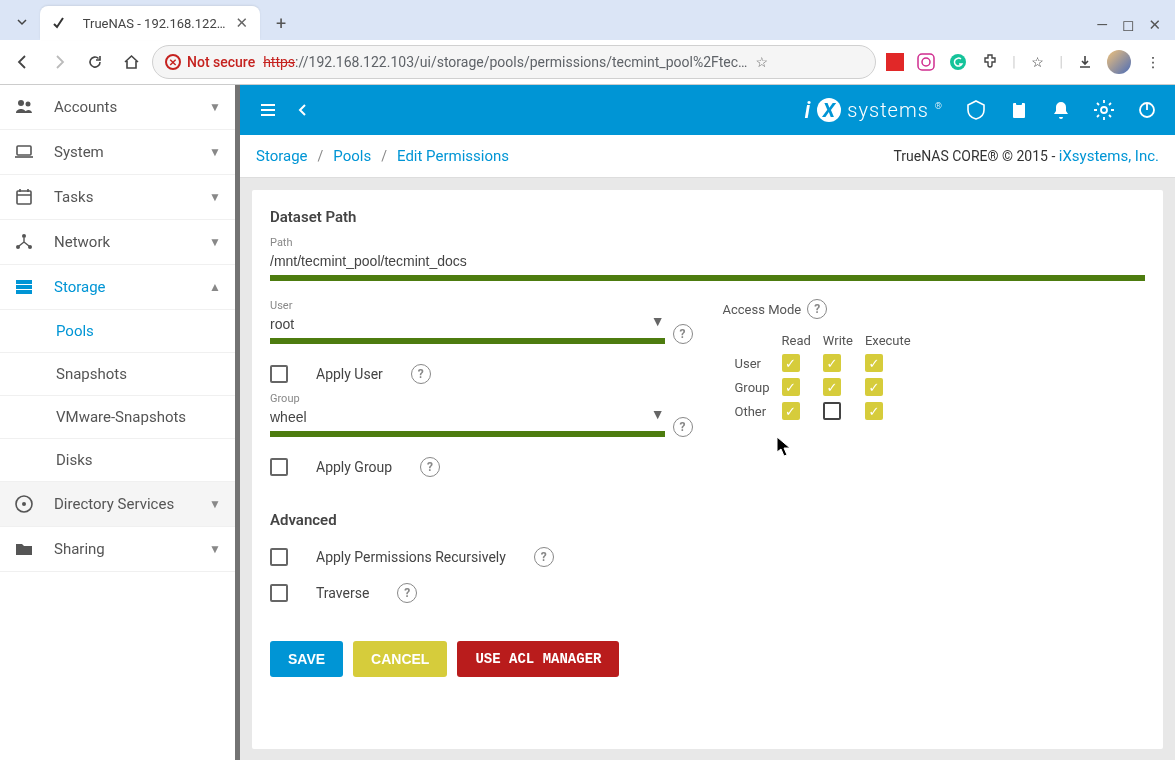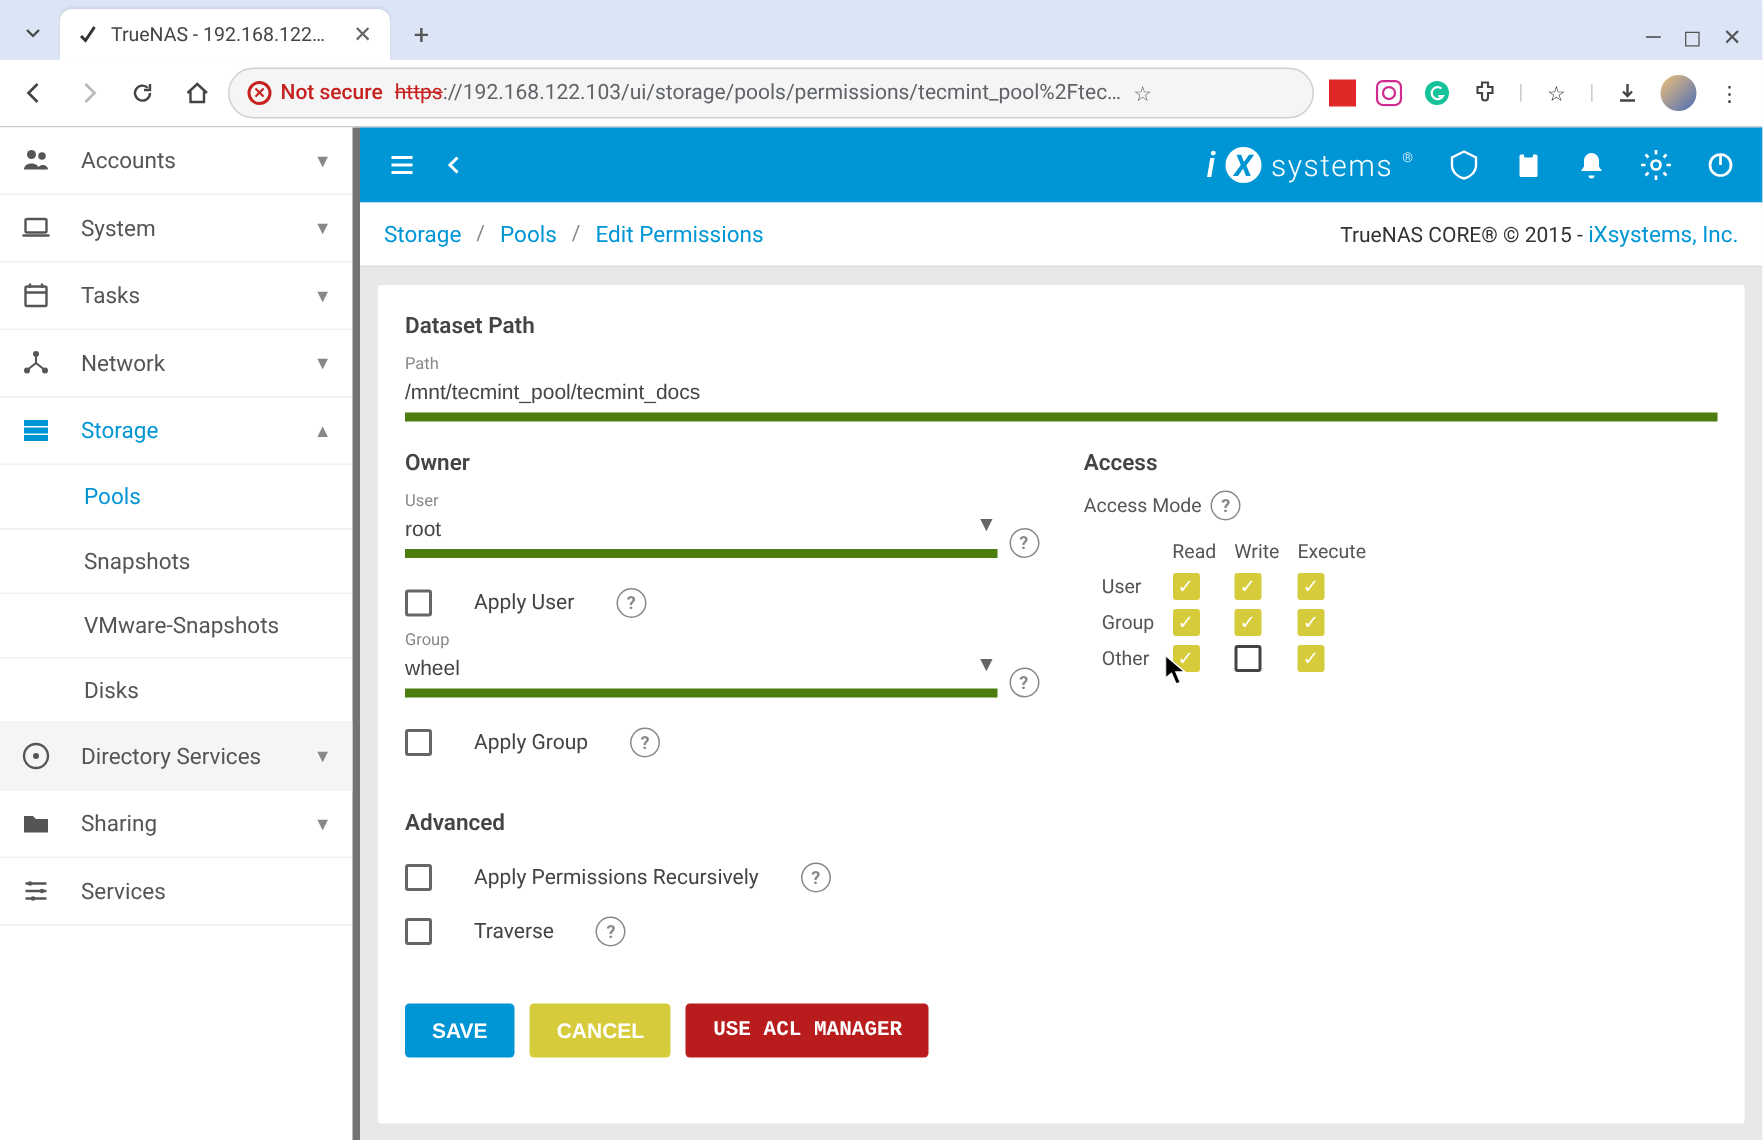--- a/index.html
+++ b/index.html
@@ -1,19 +1,19 @@
 <!DOCTYPE html>
 <html><head>
 <meta charset="utf-8">
 <style>
 * { box-sizing: border-box; margin: 0; padding: 0; }
 body { font-family: -apple-system, BlinkMacSystemFont, "Segoe UI", Roboto, Arial, sans-serif; font-size: 14px; color: #333; background: #fff; width: 1175px; height: 760px; overflow: hidden; position: relative; }
 
 
-.browser-chrome { background: linear-gradient(#e8eef9, #dce5f5); border-bottom: 1px solid #ccc; }
+.browser-chrome { background: linear-gradient(#e8eef9, #dce5f5); border-bottom: 1px solid #ccc; text-align: right; }
 .tab-strip { display: flex; align-items: flex-end; height: 40px; padding: 4px 8px 0 8px; background: #dbe5f6; }
 .tab-dropdown-btn { width: 28px; height: 28px; display:flex;align-items:center;justify-content:center; color:#444; cursor:pointer; margin-right:4px; margin-bottom:4px;}
 .tab { display: flex; align-items: center; background: #fff; border-radius: 8px 8px 0 0; padding: 6px 10px; height: 34px; min-width: 220px; gap: 8px; box-shadow: 0 -1px 2px rgba(0,0,0,.08); }
 .tab-favicon { width:16px;height:16px;display:flex;align-items:center;justify-content:center; color:#0095d5; }
 .tab-title { font-size:13px; color:#444; white-space:nowrap; overflow:hidden; text-overflow:ellipsis; flex:1;}
 .tab-close { color:#666; font-size:15px; cursor:pointer; padding:0 2px;}
 .new-tab-btn { width: 30px; height: 30px; display:flex;align-items:center;justify-content:center; color:#555; cursor:pointer; margin-left:6px; margin-bottom:2px; font-size:18px;}
 .window-controls { margin-left:auto; display:flex; gap:14px; padding-right:6px; margin-bottom:6px; color:#555; }
 .window-controls span { cursor:pointer; font-size:15px;}
 
@@ -248,31 +248,20 @@
     </div>
     <div class="nav-item">
       <span class="icn">
           <svg width="20" height="20" viewBox="0 0 20 20">
             <path d="M2 5h6l2 2h8v9H2z" fill="#555"></path>
           </svg>
         </span>
       <span>Sharing</span>
       <span class="chev">▼</span>
     </div>
-    <div class="nav-item">
-      <span class="icn">
-          <svg width="20" height="20" viewBox="0 0 20 20">
-            <path d="M3 5h14M3 10h14M3 15h14" stroke="#555" stroke-width="1.6"></path>
-            <circle cx="6" cy="5" r="1.5" fill="#555"></circle>
-            <circle cx="14" cy="10" r="1.5" fill="#555"></circle>
-            <circle cx="8" cy="15" r="1.5" fill="#555"></circle>
-          </svg>
-        </span>
-      <span>Services</span>
-    </div>
   </div>
 
   <div class="content-wrap">
     <div class="topbar">
       <div class="left">
         <span class="icn">
             <svg width="20" height="20" viewBox="0 0 20 20">
               <path d="M3 5h14M3 10h14M3 15h14" stroke="#fff" stroke-width="2"></path>
             </svg>
           </span>
@@ -331,21 +320,20 @@
       </span>
     </div>
 
     <div class="panel">
       <div class="section-title">Dataset Path</div>
       <div class="field-label">Path</div>
       <input class="field-input" readonly="" style="max-width: 890px;" value="/mnt/tecmint_pool/tecmint_docs">
 
       <div class="cols">
         <div class="col col-owner">
-          <div class="section-title">Owner</div>
           <div class="select-row">
             <div class="select-wrap">
               <div class="field-label">User</div>
               <input class="field-input" readonly="" value="root" style="">
               <span class="select-arrow">▼</span>
             </div>
             <span class="help-icn">?</span>
           </div>
           <div class="cb-row">
             <span class="cb"></span>
@@ -361,21 +349,20 @@
             <span class="help-icn">?</span>
           </div>
           <div class="cb-row">
             <span class="cb"></span>
             <span class="cb-label">Apply Group</span>
             <span class="help-icn">?</span>
           </div>
         </div>
 
         <div class="col">
-          <div class="section-title">Access</div>
           <div style="display:flex;align-items:center;gap:6px;margin-bottom:8px;">
             <span style="font-size:13px;color:#555;">Access Mode</span>
             <span class="help-icn">?</span>
           </div>
           <table class="access-table">
             <tbody>
                 <tr>
                   <th></th>
               <th>Read</th>
               <th>Write</th>

